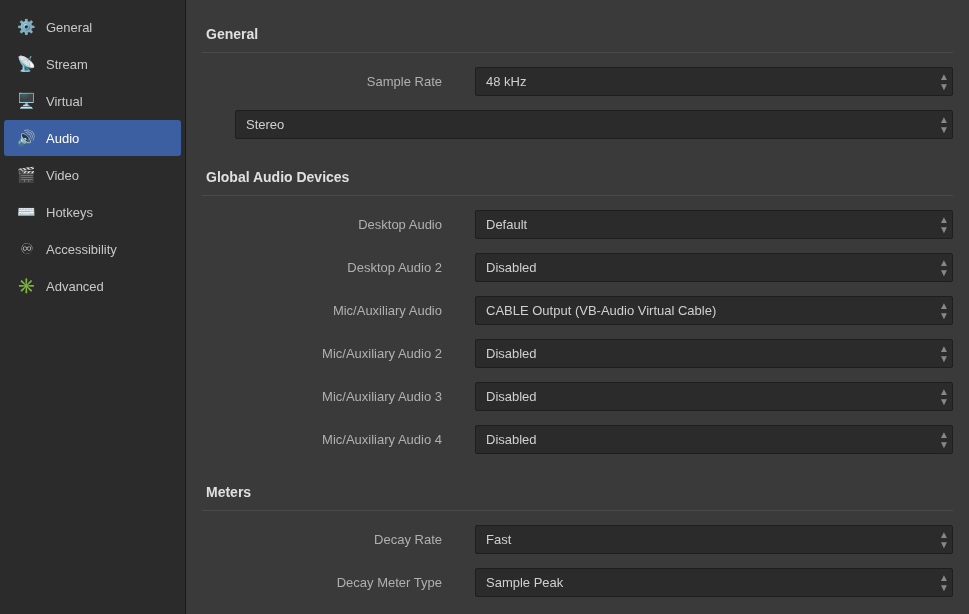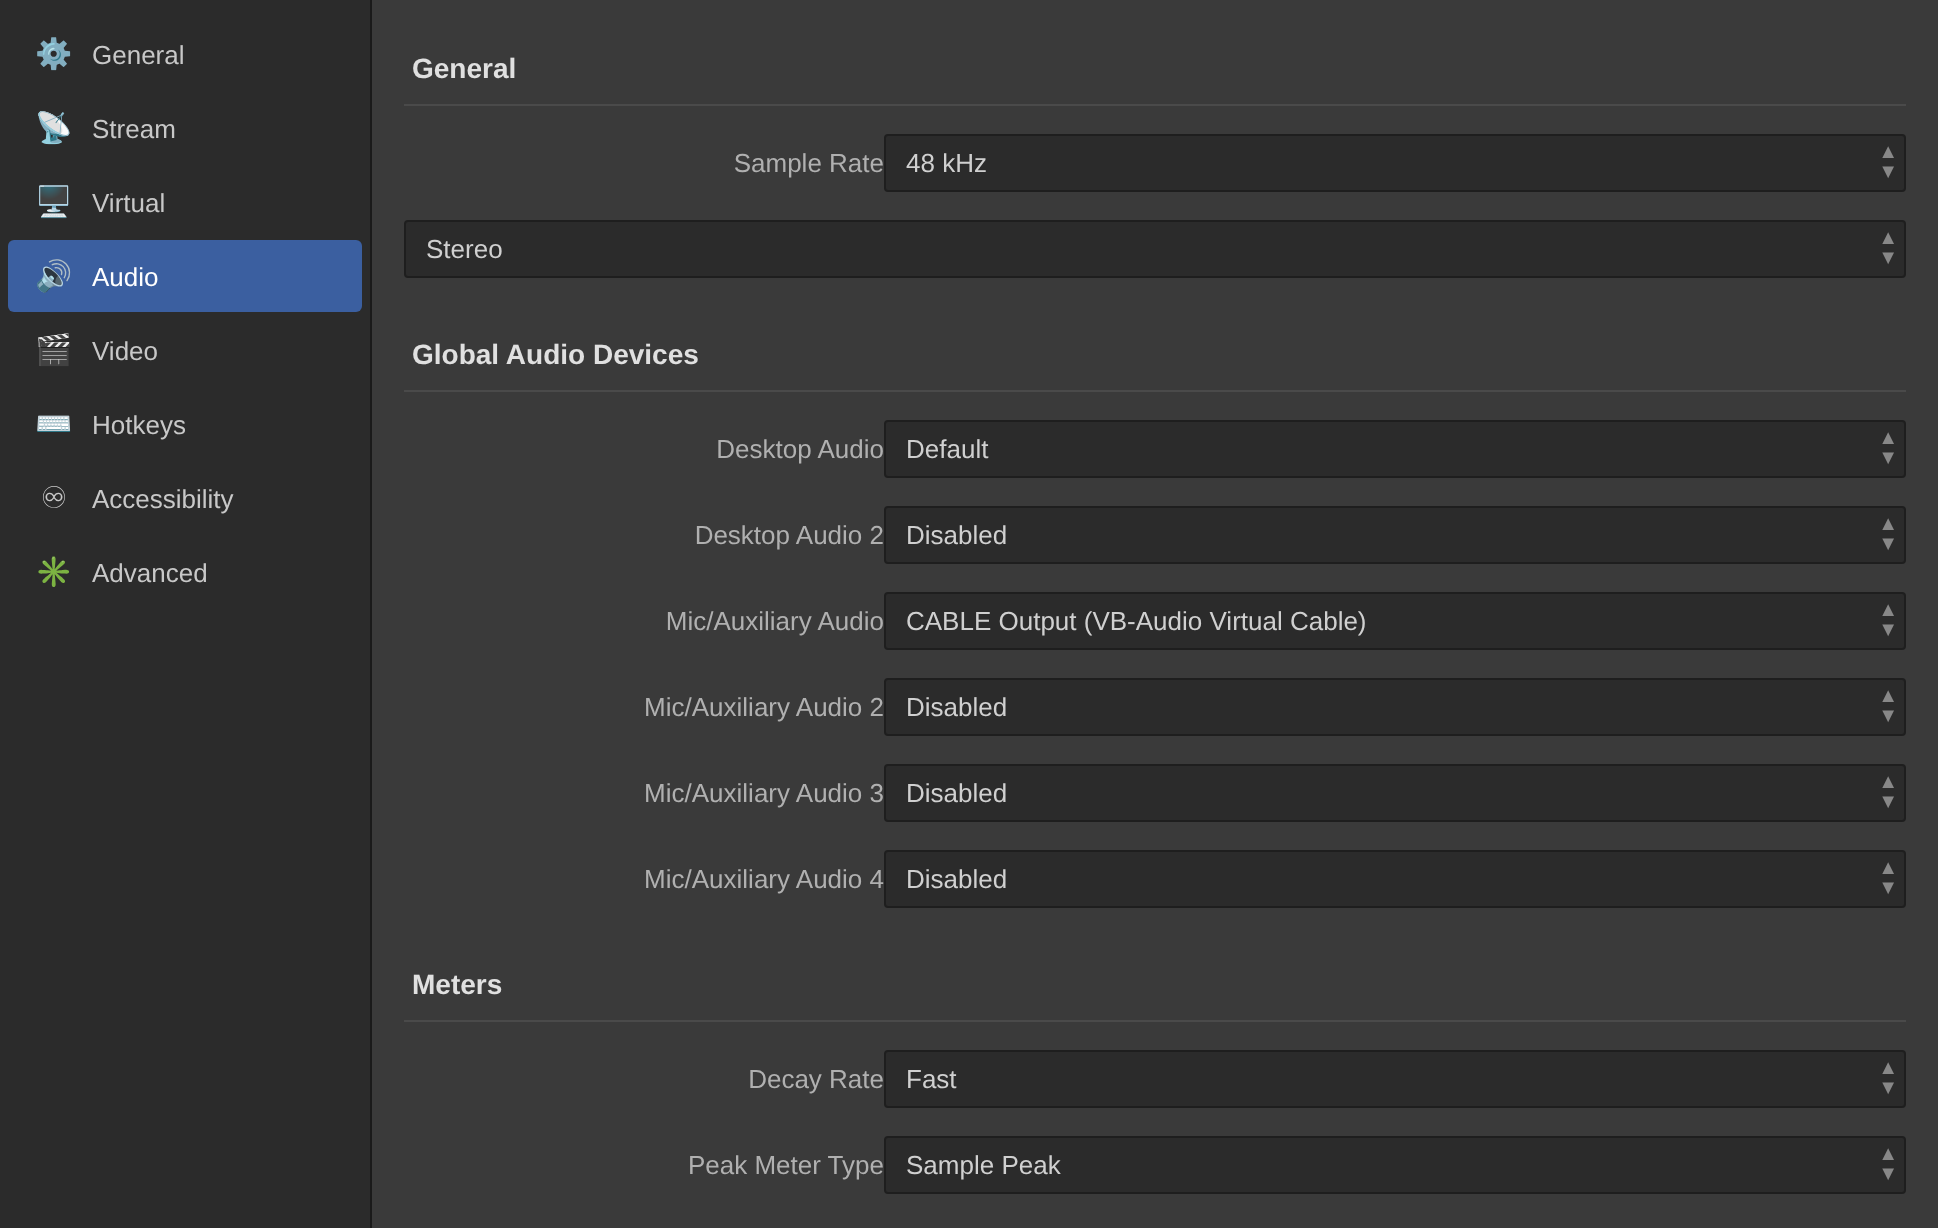--- a/index.html
+++ b/index.html
@@ -86,20 +86,21 @@
       font-size: 13px;
       flex-shrink: 0;
     }
     .form-control {
       flex: 1;
       position: relative;
     }
     .select-wrapper {
       position: relative;
       display: flex;
+      margin-left: 33px;
     }
     .select-field {
       width: 100%;
       background: #2b2b2b;
       border: 1px solid #1e1e1e;
       color: #d0d0d0;
       padding: 6px 28px 6px 10px;
       font-size: 13px;
       appearance: none;
       -webkit-appearance: none;
@@ -244,21 +245,21 @@
       <div class="form-row">
         <div class="form-label">Decay Rate</div>
         <div class="form-control">
           <div class="select-wrapper">
             <select class="select-field"><option value="Fast">Fast</option><option value="Medium">Medium</option><option value="Slow">Slow</option></select>
             <span class="select-arrow">▲<br>▼</span>
           </div>
         </div>
       </div>
       <div class="form-row">
-        <div class="form-label">Peak Meter Type</div>
+        <div class="form-label">Decay Meter Type</div>
         <div class="form-control">
           <div class="select-wrapper">
             <select class="select-field"><option value="Sample Peak">Sample Peak</option><option value="True Peak">True Peak</option></select>
             <span class="select-arrow">▲<br>▼</span>
           </div>
         </div>
       </div>
     </div>
   </div>
 

